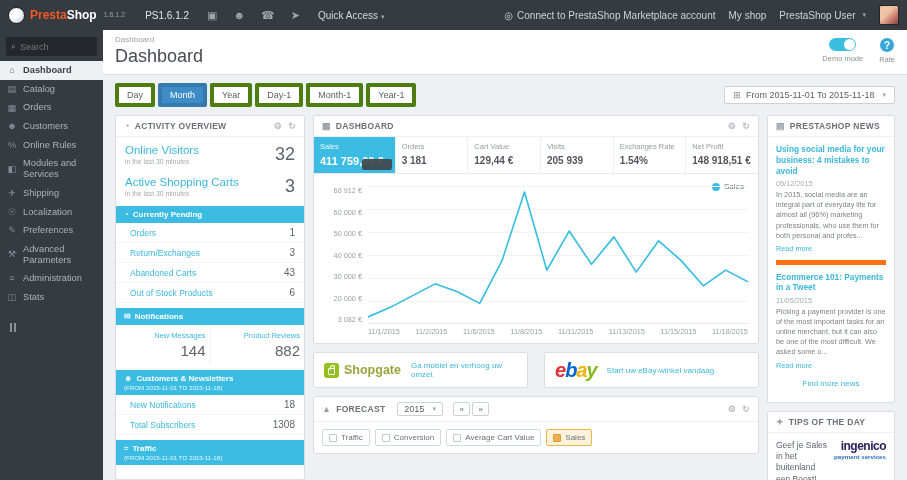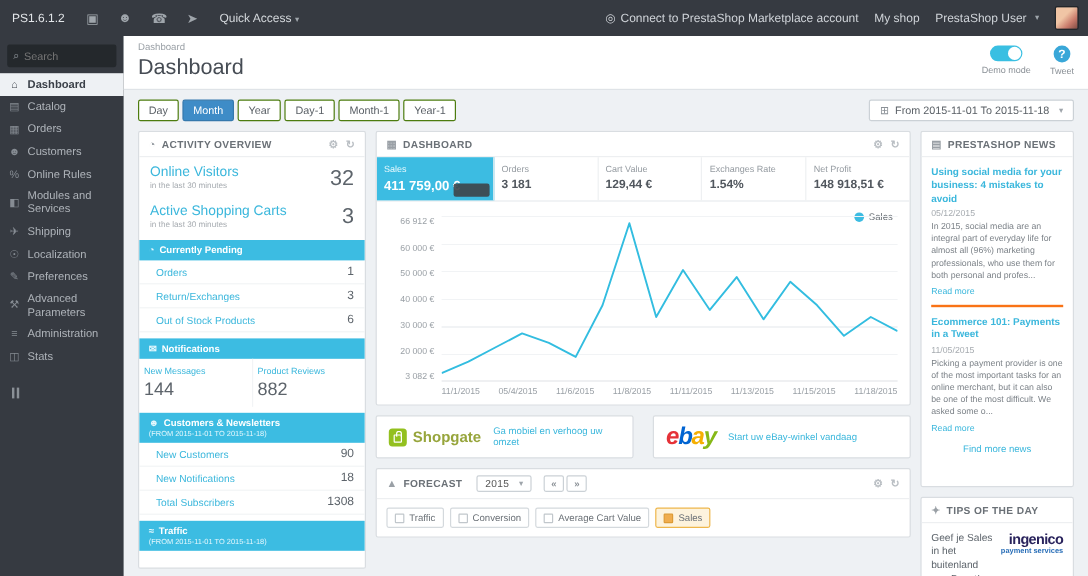--- a/index.html
+++ b/index.html
@@ -39,21 +39,21 @@
 .page-head{background:#fff;border-bottom:1px solid #dfe3e7;padding:5px 12px 7px;display:flex;align-items:flex-start}
 .breadcrumb{font-size:8px;color:#9aa0a6}
 .page-title{font-size:18px;color:#464c54;font-weight:normal;margin-top:2px}
 .ph-right{margin-left:auto;display:flex;gap:16px;align-items:flex-start;padding-top:3px}
 .ph-item{display:flex;flex-direction:column;align-items:center;gap:3px;font-size:7.5px;color:#8a9096}
 .toggle{width:27px;height:13px;border-radius:8px;background:#39bfe2;position:relative;cursor:pointer}
 .toggle::after{content:"";position:absolute;right:1px;top:1px;width:11px;height:11px;border-radius:50%;background:#fff}
 .help-icon{width:14px;height:14px;border-radius:50%;background:#39a7d8;color:#fff;font-size:10px;font-weight:bold;display:flex;align-items:center;justify-content:center;cursor:pointer}
 
 .filter-row{display:flex;align-items:center;gap:3px;padding:8px 12px}
-.fbtn{background:#fff;border:1px solid #4d7c0f;color:#5a6066;font-size:9px;padding:3px 8px;border-radius:2px;cursor:pointer;font-family:inherit}
+.fbtn{background:#fff;border:4px solid #4d7c0f;color:#5a6066;font-size:9px;padding:3px 8px;border-radius:2px;cursor:pointer;font-family:inherit}
 .fbtn.active{background:#3e8cc7;border-color:#3579ad;color:#fff}
 .daterange{margin-left:auto;background:#fff;border:1px solid #cbd1d6;border-radius:2px;font-size:9px;color:#5a6066;padding:3px 8px;display:flex;align-items:center;gap:5px;cursor:pointer}
 .daterange .cal{color:#8a9096}
 
 .columns{flex:1;display:flex;gap:8px;padding:0 12px;overflow:hidden;align-items:flex-start}
 .panel{background:#fff;border:1px solid #d9dde1;border-radius:2px;overflow:hidden}
 .phead{display:flex;align-items:center;gap:5px;padding:5px 8px;border-bottom:1px solid #edeff1;font-size:8.5px;font-weight:bold;color:#6b7177;letter-spacing:.3px}
 .phead .pi{color:#9aa0a6;font-size:9px}
 .tools{margin-left:auto;display:flex;gap:6px;color:#b9bec3;font-size:9px}
 .tools span{cursor:pointer}
@@ -65,21 +65,21 @@
 .stat-sub{font-size:6.8px;color:#a6abb0;margin-top:1px}
 .stat-val{margin-left:auto;font-size:18px;color:#5d646b}
 .cbar{background:#3cbce2;color:#fff;font-size:8px;font-weight:bold;display:flex;align-items:center;gap:4px;padding:4px 8px;margin-top:5px}
 .cbar .ci{font-size:8px;color:#e6f8fd}
 .cbar.two{flex-direction:column;align-items:flex-start;gap:1px}
 .cbar .sub{font-size:6.2px;font-weight:normal;color:#e6f8fd}
 .cbar .t{display:flex;gap:4px;align-items:center}
 .prow{display:flex;align-items:center;padding:4px 9px 4px 14px;border-bottom:1px solid #f2f4f6;font-size:8.5px}
 .prow .pl{color:#3bb7dc;cursor:pointer}
 .prow .pv{margin-left:auto;color:#5d646b;font-size:10px}
-.notif{display:flex;text-align:left}
+.notif{display:flex;text-align:right}
 .notif>div{flex:1;padding:6px 4px;border-right:1px solid #f2f4f6}
 .notif>div:last-child{border-right:0}
 .nl{color:#3bb7dc;font-size:7.5px;cursor:pointer}
 .nv{font-size:15px;color:#5d646b;margin-top:2px}
 .alink{display:flex;gap:4px;padding:7px 9px;color:#3bb7dc;font-size:8px;align-items:center;cursor:pointer}
 
 
 .col-mid{flex:1;display:flex;flex-direction:column;gap:8px;min-width:0}
 .kpis{display:flex;border-bottom:1px solid #e8ebee}
 .kpi{flex:1;padding:5px 6px 6px;border-right:1px solid #eef0f2;cursor:pointer;min-width:0}
@@ -115,39 +115,44 @@
 .nav-arrows{display:flex;gap:2px;margin-left:5px}
 .arrow-btn{border:1px solid #cbd1d6;width:17px;height:14px;display:flex;align-items:center;justify-content:center;font-size:8px;color:#8a9096;border-radius:2px;cursor:pointer;background:#fff}
 .flegend{display:flex;gap:5px;padding:7px 8px}
 .chip{display:flex;align-items:center;gap:4px;border:1px solid #d4d9dd;border-radius:2px;padding:3px 6px;font-size:8px;color:#6b7177;cursor:pointer;background:#fff}
 .chip .cb{width:8px;height:8px;border:1px solid #c1c7cc;border-radius:1px;background:#fff;flex-shrink:0}
 .chip.sel{background:#fdf3dd;border-color:#eeb64b}
 .chip.sel .cb{background:#f0ad4e;border-color:#dd9b35}
 
 
 .col-right{width:128px;flex-shrink:0;display:flex;flex-direction:column;gap:8px}
-.news-body{padding:7px 8px 20px}
-.article+.article{border-top:2px solid #f97316;margin-top:7px;padding-top:7px}
+.news-body{padding:7px 8px 8px}
+.article+.article{border-top:5px solid #f97316;margin-top:7px;padding-top:7px}
 .a-title{color:#3bb7dc;font-size:8.3px;font-weight:bold;line-height:1.3;cursor:pointer}
 .a-date{font-size:7.3px;color:#a6abb0;margin:3px 0 2px}
 .a-text{font-size:7.3px;color:#7c8288;line-height:1.38}
 .read-more{color:#3bb7dc;font-size:7.3px;margin-top:3px;cursor:pointer}
 .more-news{text-align:center;color:#3bb7dc;font-size:8px;padding:9px 0 6px;cursor:pointer}
 .tips-body{padding:7px 8px}
 .tips-top{display:flex;gap:6px}
 .tips-headline{flex:1;font-size:8.5px;font-weight:normal;color:#5d646b;line-height:1.35}
 .ingenico{text-align:right;flex-shrink:0}
 .ing-name{font-size:12px;font-weight:bold;color:#29235c;letter-spacing:-.5px;line-height:1}
 .ing-sub{font-size:6.2px;color:#2a6fb8;font-weight:bold;margin-top:1px}
 .tips-text{font-size:7.3px;color:#7c8288;line-height:1.42;margin-top:7px}
 </style>
 </head>
 <body>
 
 <div class="topbar">
+  <div class="brand">
+    <span class="brand-circle"></span>
+    <span class="brand-name"><b class="orange">Presta</b><span>Shop</span></span>
+    <span class="brand-ver">1.6.1.2</span>
+  </div>
   <span class="shopname">PS1.6.1.2</span>
   <span class="tb-icon">▣</span>
   <span class="tb-icon">☻</span>
   <span class="tb-icon">☎</span>
   <span class="tb-icon">➤</span>
   <span class="quick"><span>Quick Access</span><span class="caret">▾</span></span>
   <div class="tb-right">
     <span class="tb-link">
         <span>◎</span>
         <span>Connect to PrestaShop Marketplace account</span>
@@ -230,21 +235,21 @@
         <div class="breadcrumb">Dashboard</div>
         <div class="page-title">Dashboard</div>
       </div>
       <div class="ph-right">
         <div class="ph-item">
           <span class="toggle"></span>
           <span>Demo mode</span>
         </div>
         <div class="ph-item">
           <span class="help-icon">?</span>
-          <span>Tweet</span>
+          <span>Rate</span>
         </div>
       </div>
     </div>
 
     <div class="filter-row">
       <button class="fbtn">Day</button>
       <button class="fbtn active">Month</button>
       <button class="fbtn">Year</button>
       <button class="fbtn">Day-1</button>
       <button class="fbtn">Month-1</button>
@@ -288,20 +293,24 @@
           </div>
         <div class="prow">
             <span class="pl">Orders</span>
             <span class="pv">1</span>
           </div>
         <div class="prow">
             <span class="pl">Return/Exchanges</span>
             <span class="pv">3</span>
           </div>
         <div class="prow">
+            <span class="pl">Abandoned Carts</span>
+            <span class="pv">43</span>
+          </div>
+        <div class="prow">
             <span class="pl">Out of Stock Products</span>
             <span class="pv">6</span>
           </div>
 
         <div class="cbar">
             <span class="ci">✉</span>
             <span>Notifications</span>
           </div>
         <div class="notif">
           <div>
@@ -314,24 +323,20 @@
             </div>
         </div>
 
         <div class="cbar two">
           <span class="t">
               <span class="ci">☻</span>
               <span>Customers &amp; Newsletters</span>
             </span>
           <span class="sub">(FROM 2015-11-01 TO 2015-11-18)</span>
         </div>
-        <div class="prow">
-            <span class="pl">New Customers</span>
-            <span class="pv">90</span>
-          </div>
         <div class="prow">
             <span class="pl">New Notifications</span>
             <span class="pv">18</span>
           </div>
         <div class="prow">
             <span class="pl">Total Subscribers</span>
             <span class="pv">1308</span>
           </div>
 
         <div class="cbar two">
@@ -360,20 +365,24 @@
                 <div class="kv">411 759,00 €</div>
                 <span class="kpi-badge"></span>
               </div>
             <div class="kpi">
                 <div class="kl">Orders</div>
                 <div class="kv">3 181</div>
               </div>
             <div class="kpi">
                 <div class="kl">Cart Value</div>
                 <div class="kv">129,44 €</div>
+              </div>
+            <div class="kpi">
+                <div class="kl">Visits</div>
+                <div class="kv">205 939</div>
               </div>
             <div class="kpi">
                 <div class="kl">Exchanges Rate</div>
                 <div class="kv">1.54%</div>
               </div>
             <div class="kpi">
                 <div class="kl">Net Profit</div>
                 <div class="kv">148 918,51 €</div>
               </div>
           </div>
@@ -393,21 +402,21 @@
                   <span>3 082 €</span>
               </div>
               <div class="plot">
                 <svg id="sales-svg" viewBox="0 0 1000 300" preserveAspectRatio="none">
                     <polyline points="0.0,286.8 58.8,265.7 117.6,240.0 176.5,214.3 235.3,231.4 294.1,257.1 352.9,162.9 411.8,13.2 470.6,184.3 529.4,98.6 588.2,171.4 647.1,111.4 705.9,188.6 764.7,120.0 823.5,162.9 882.4,218.6 941.2,184.3 1000.0,210.0" fill="none" stroke="#33bde0" stroke-width="1.6" vector-effect="non-scaling-stroke" stroke-linejoin="round"></polyline>
                   </svg>
               </div>
             </div>
             <div class="xlabels">
               <span>11/1/2015</span>
-                <span>05/4/2015</span>
+                <span>11/2/2015</span>
                 <span>11/6/2015</span>
                 <span>11/8/2015</span>
                 <span>11/11/2015</span>
                 <span>11/13/2015</span>
                 <span>11/15/2015</span>
                 <span>11/18/2015</span>
             </div>
           </div>
         </div>
 

